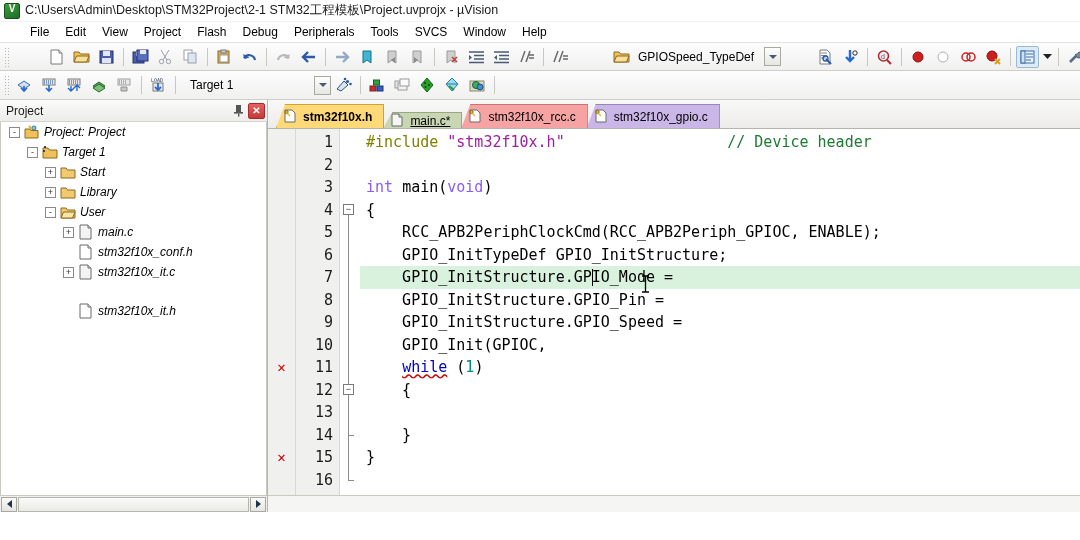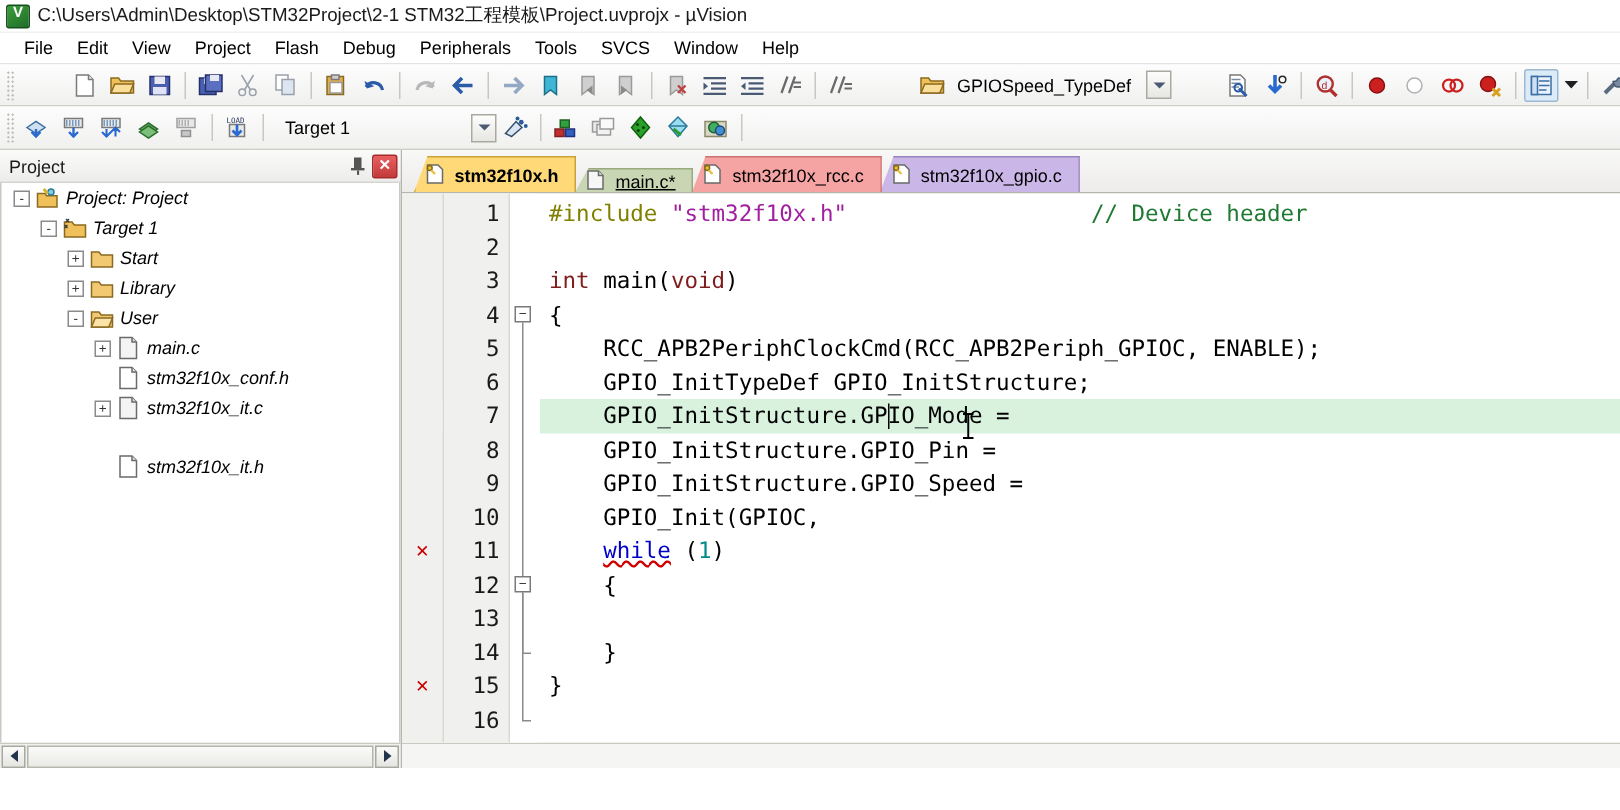--- a/index.html
+++ b/index.html
@@ -41,21 +41,21 @@
     color: #1a1a1a;
     white-space: nowrap;
   }
 
   
   #menubar {
     height: 21px;
     background: #ffffff;
     display: flex;
     align-items: center;
-    padding-left: 8px;
+    padding-left: 22px;
     border-bottom: 1px solid #e3e3e3;
   }
   .menu-item {
     padding: 2px 8px;
     font-size: 12px;
     color: #000;
     white-space: nowrap;
     cursor: default;
   }
 
@@ -314,21 +314,21 @@
     font-family: "DejaVu Sans Mono", monospace;
     font-size: 15px;
     white-space: pre;
     color: #000;
   }
   #gutter-error .crow { text-align: center; color:#cc0000; font-weight:bold; font-size:14px; }
   #gutter-num .crow { color: #1a1a1a; padding-right: 6px; font-size: 15px; }
   #code-text .crow { padding-left: 6px; }
   .crow.hl { background: #d9f2de; }
 
-  .kw     { color: #7f1d1d; text-align: right; }
+  .kw     { color: #8b5cf6; text-align: right; }
   .str    { color: #a020a0; }
   .pre    { color: #808000; }
   .cmt    { color: #1e7a32; }
   .num    { color: #008a8a; }
   .err    { color:#0000c8; text-decoration: underline wavy #d00000; text-decoration-skip-ink:none; }
 
   
   .foldbox {
     position: absolute;
     width: 11px; height: 11px;

